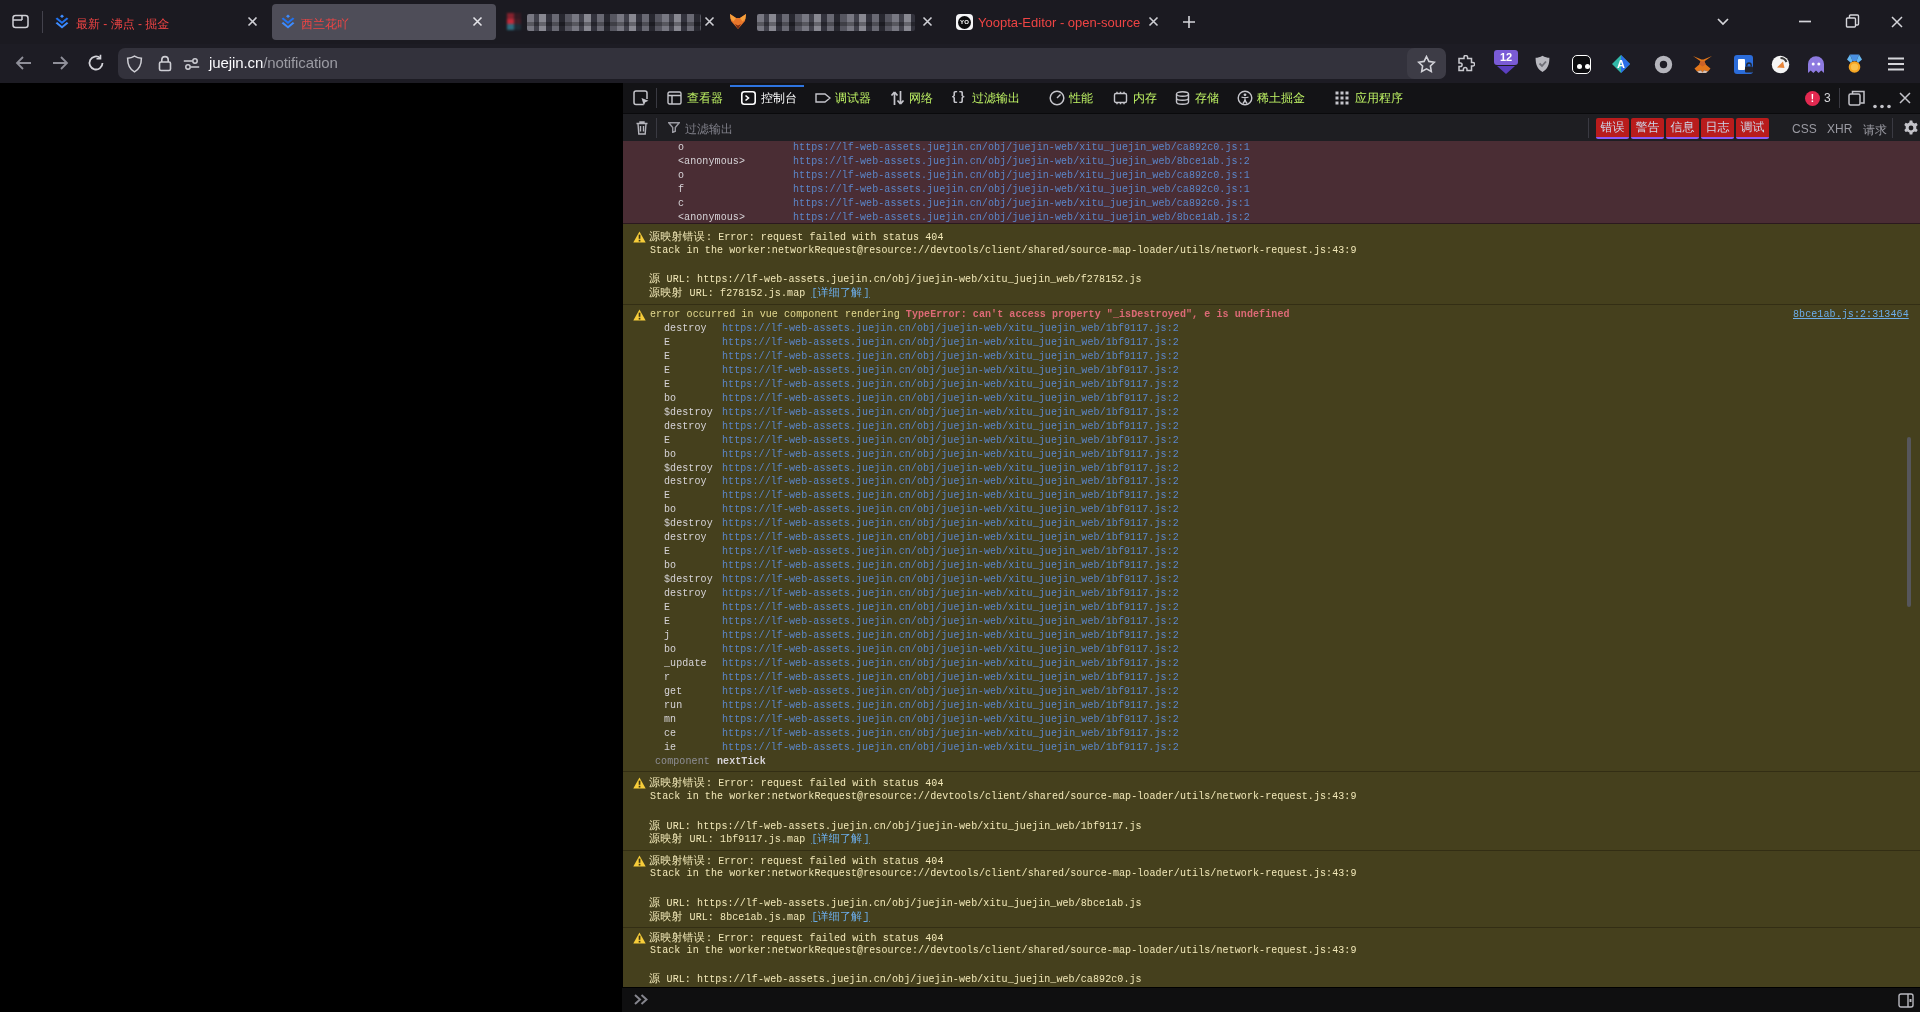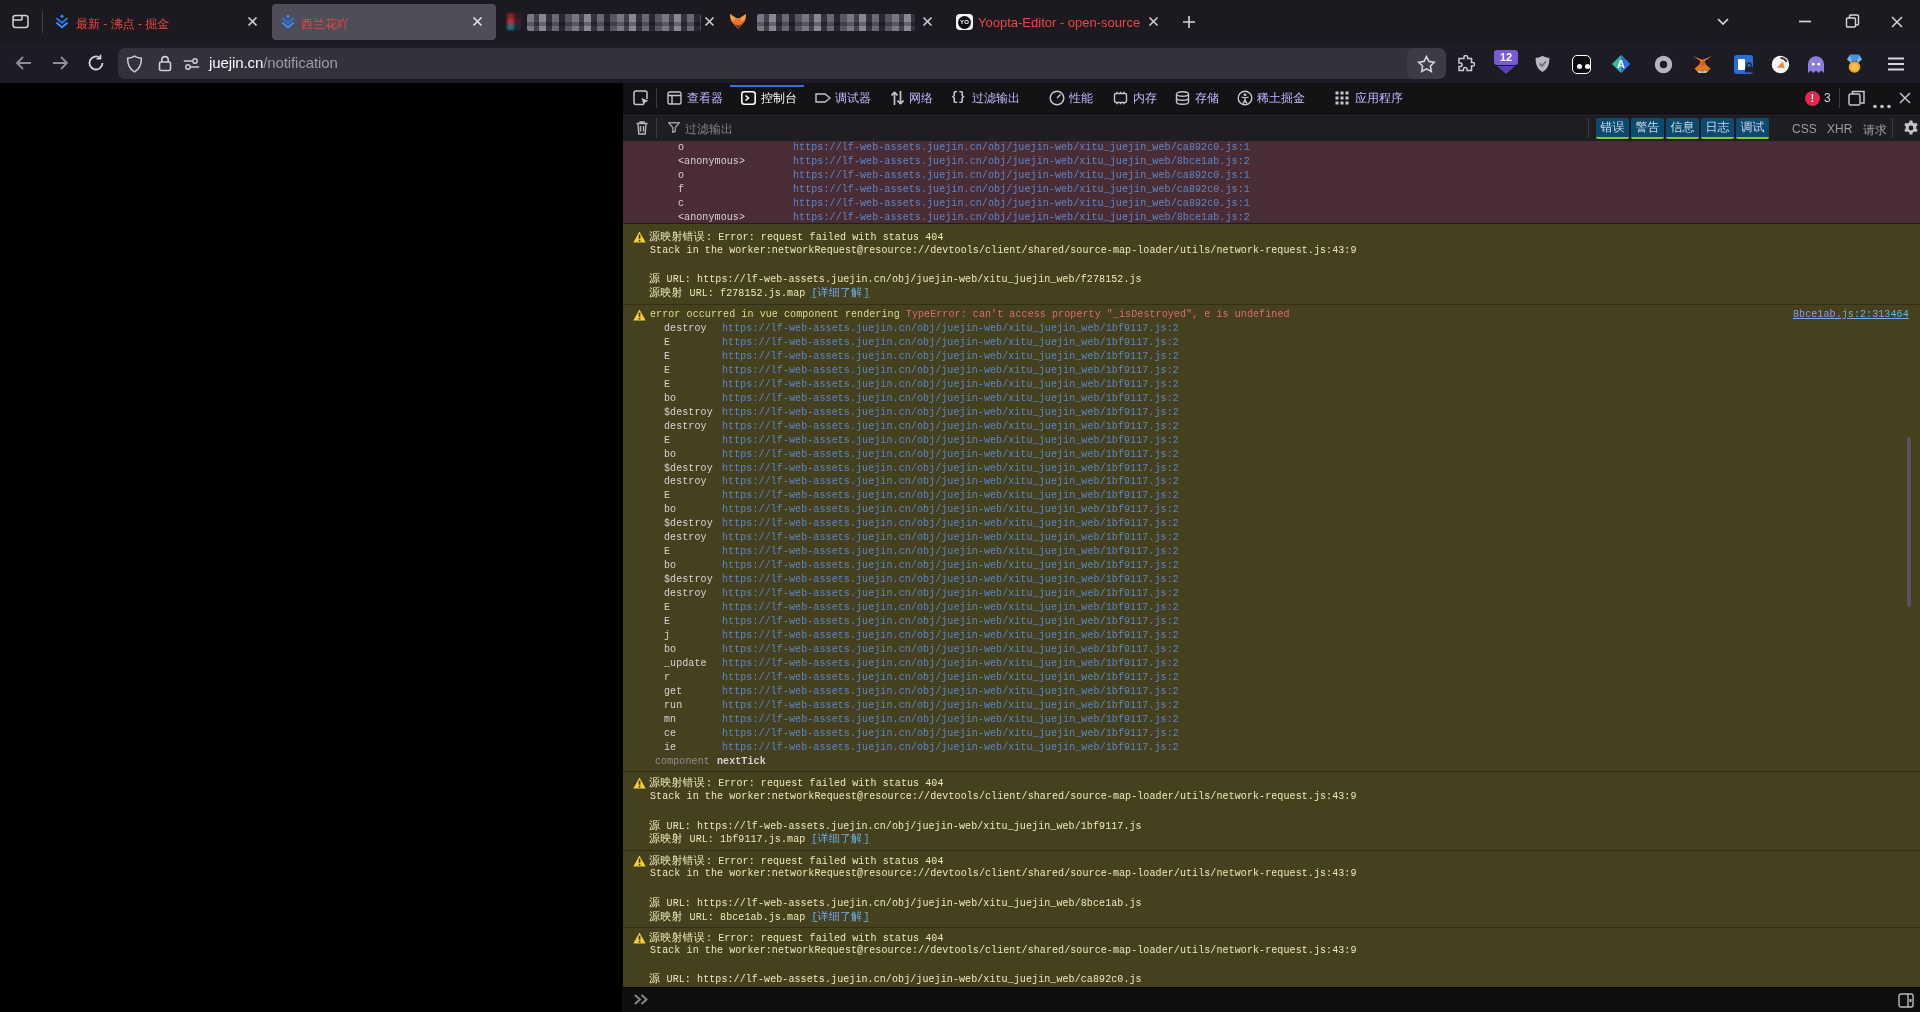--- a/index.html
+++ b/index.html
@@ -21,34 +21,34 @@
       repeating-linear-gradient(90deg,#7e7e88 0 7px,#44444e 7px 12px,#8e8e98 12px 19px,#34343e 19px 25px,#6e6e78 25px 32px,#282830 32px 38px,#5a5a64 38px 45px);
     filter:blur(0.6px); opacity:.95; }
   #urlbar { position:absolute; left:118px; top:48px; width:1327px; height:31px; background:#33323c; border-radius:7px; }
   .urltext { position:absolute; left:209px; top:54px; font-size:15px; color:#fbfbfe; letter-spacing:-0.1px; }
   .urltext .dim { color:#9b9ba3; }
 
   
   #devtools { position:absolute; left:622px; top:83px; width:1298px; height:929px; background:#45401d; border-left:1px solid #000; }
   #dtrow1 { position:absolute; left:0; top:0; width:1297px; height:30px; background:#131316; }
   #dtrow2 { position:absolute; left:0; top:30px; width:1297px; height:29px; background:#1e1e22; border-top:1px solid #0a0a0c; }
-  .dttab { position:absolute; top:7px; font-size:12px; color:#c4b5fd; white-space:pre; }
+  .dttab { position:absolute; top:7px; font-size:12px; color:#bef264; white-space:pre; }
   .dttab.act { color:#fff; }
   #bluebar { position:absolute; left:107px; top:1.5px; width:74px; height:2.5px; background:#2e74e0; }
   .vsep { position:absolute; width:1px; background:#3a3a42; }
-  .fbtn { position:absolute; top:34.5px; width:33px; height:21px; background:#0c4a6e; border-radius:2px; border-bottom:2px solid #84cc16; color:#ccd8eb; font-size:12px; text-align:center; line-height:19px; }
+  .fbtn { position:absolute; top:34.5px; width:33px; height:21px; background:#b91c1c; border-radius:2px; border-bottom:2px solid #8b5cf6; color:#ccd8eb; font-size:12px; text-align:center; line-height:19px; }
   .ftxt { position:absolute; top:38.5px; font-size:12px; color:#9a9aa2; }
 
   
   .cl { position:absolute; font-family:"Liberation Mono", monospace; font-size:10px; line-height:14px; height:14px; white-space:pre; }
   .fn { color:#d6d3d7; }
   .url { color:#5b86c9; }
   .warn { color:#f2e8b8; }
   .vuet { color:#e3d98f;text-align:right; }
-  .red { color:#dd6a76; }
+  .red { color:#dd6a76;font-weight:bold; }
   .gray { color:#8f8f97; }
   .lnk { color:#6cadea; text-decoration:underline; }
   .cjk { display:inline-block; font-size:11px; letter-spacing:0.2px; white-space:pre; }
   .lnk .cjk { }
   .cl { letter-spacing:0.09px; }
   .tri { position:absolute; width:13px; height:12px; }
 
   .blocksep { position:absolute; left:623px; width:1297px; height:1px; background:#332e14; }
   #maroon { position:absolute; left:623px; top:141px; width:1297px; height:83px; background:#4a2d34; border-bottom:1px solid #2b191e; }
 

